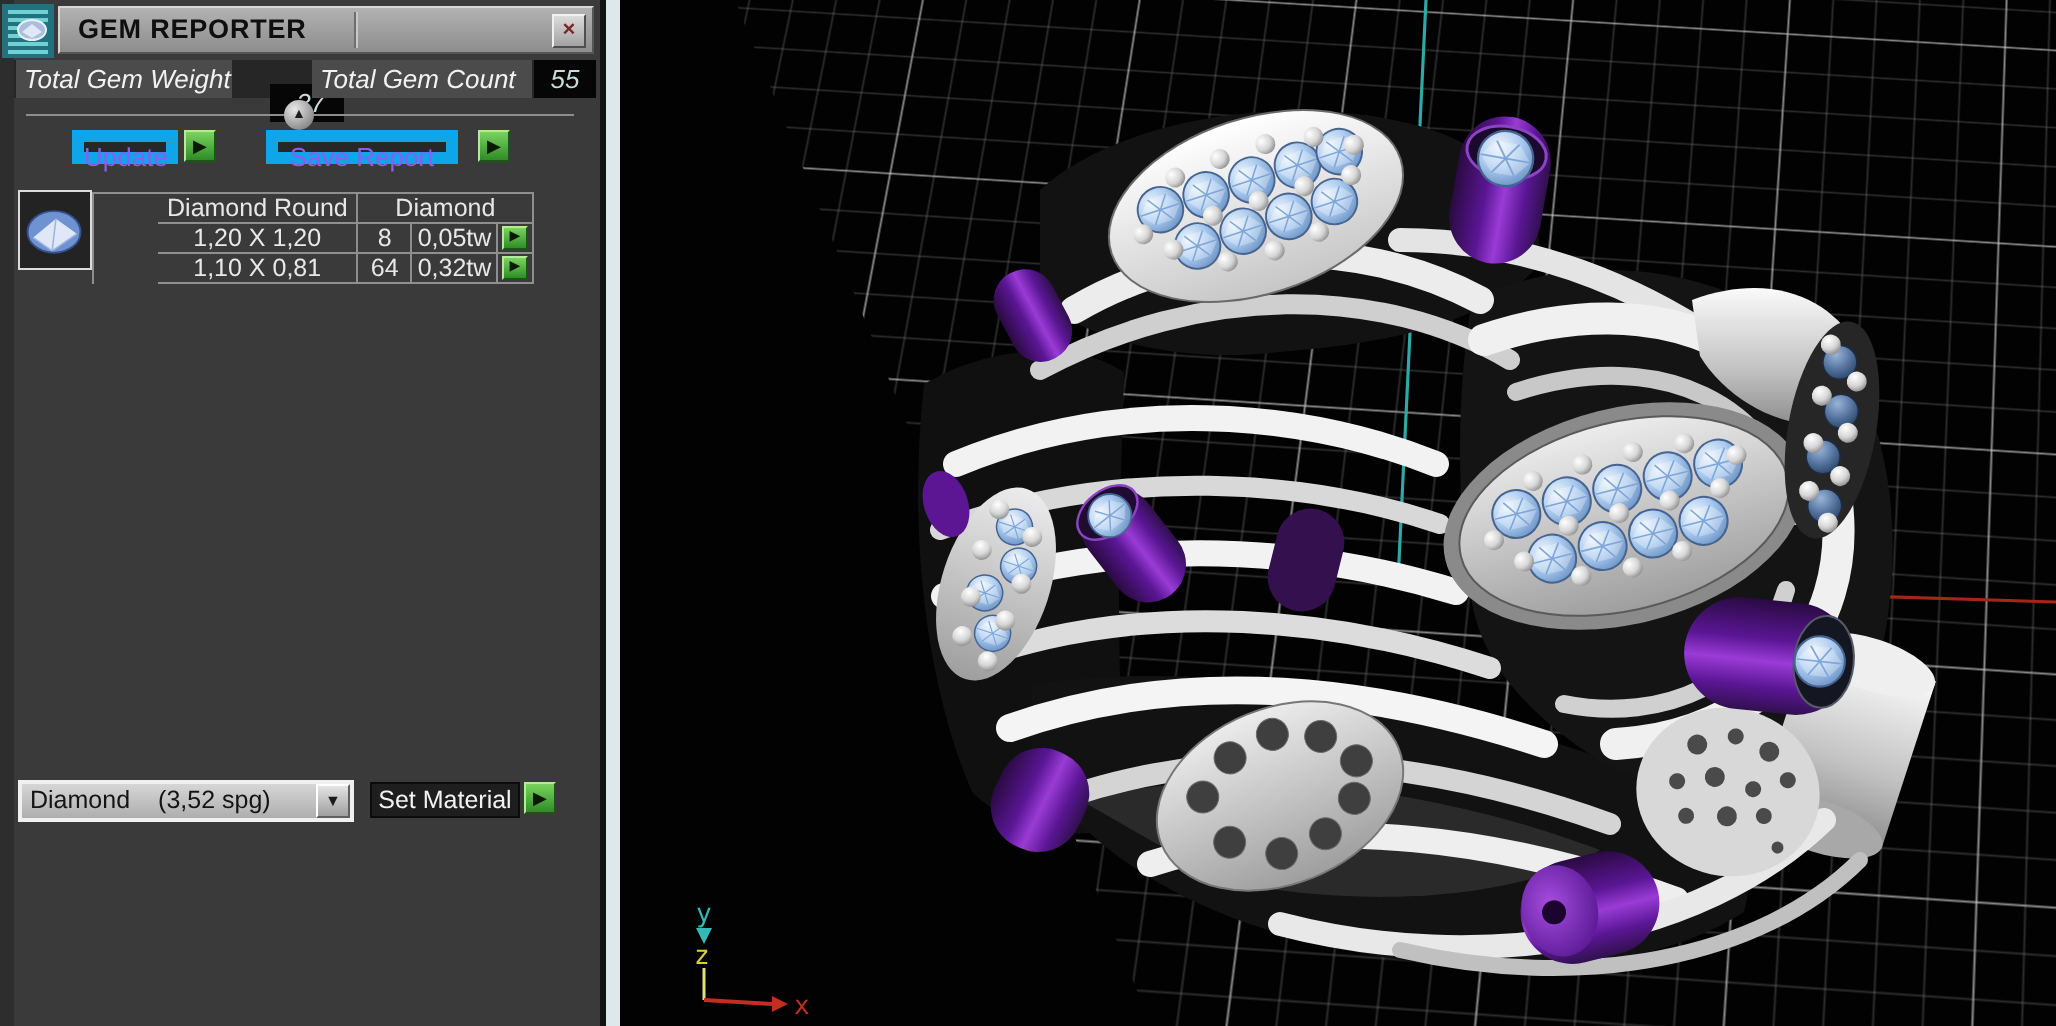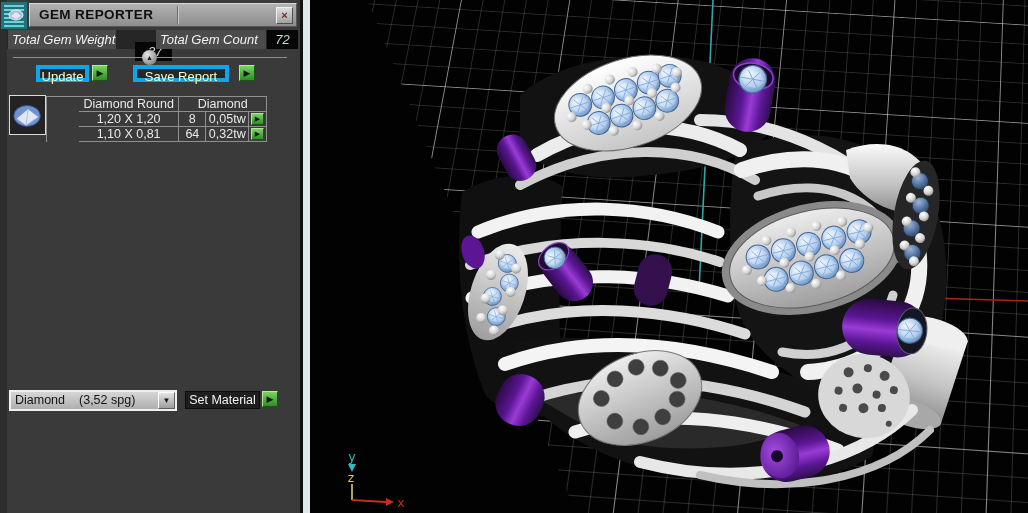--- a/index.html
+++ b/index.html
@@ -33,22 +33,22 @@
   #lblWeight { left:1px;  width:108px; }
   #valWeight { left:128px; width:37px;margin-top:12px; }
   #lblCount  { left:149px; width:110px; }
   #valCount  { left:260px; width:31px; }
 
   .rollup-line { position:absolute; left:13px; top:57px; width:274px; height:1px; background:#8d8d8d; }
   .rollup-btn  { position:absolute; left:142px; top:50px; width:15px; height:15px; border-radius:50%;
     background:radial-gradient(circle at 35% 30%,#e8e8e8,#8a8a8a 75%,#5a5a5a);
     color:#1c1c1c; font-size:7px; text-align:center; line-height:15px; }
 
-  .cmd-field { position:absolute; height:17px; background:#272727; border:4px solid #0ea5e9;
-    color:#fef9c3; font-size:13px; line-height:15px; text-align:center; }
+  .cmd-field { position:absolute; height:17px; background:#272727; border:6px solid #0ea5e9;
+    color:#8b5cf6; font-size:13px; line-height:15px; text-align:center; }
   #updateField { left:36px; top:65px; width:53px; }
   #saveField   { left:133px; top:65px; width:96px; }
 
   .gbtn { position:absolute; width:16px; height:16px;
     background:linear-gradient(180deg,#7bd35f,#2e8d27);
     border:1px solid; border-color:#b2ea9e #1b5517 #1b5517 #b2ea9e;
     color:#0a1a06; font-size:9px; text-align:center; line-height:14px; }
   #gbtnUpdate { left:92px;  top:65px; }
   #gbtnSave   { left:239px; top:65px; }
   #gbtnMaterial { left:262px; top:391px; }
@@ -128,21 +128,21 @@
     <div class="titlebar">
       <span class="title">GEM REPORTER</span>
       <div class="title-groove"></div>
       <div class="close-btn">×</div>
     </div>
 
     <div class="stats-row">
       <div class="stat-label" id="lblWeight">Total Gem Weight</div>
       <div class="stat-value" id="valWeight">,37</div>
       <div class="stat-label" id="lblCount">Total Gem Count</div>
-      <div class="stat-value" id="valCount">72</div>
+      <div class="stat-value" id="valCount">55</div>
     </div>
 
     <div class="rollup-line"></div>
     <div class="rollup-btn">▲</div>
 
     <div class="cmd-field" id="updateField">Update</div>
     <div class="gbtn" id="gbtnUpdate">▶</div>
     <div class="cmd-field" id="saveField">Save Report</div>
     <div class="gbtn" id="gbtnSave">▶</div>
 

